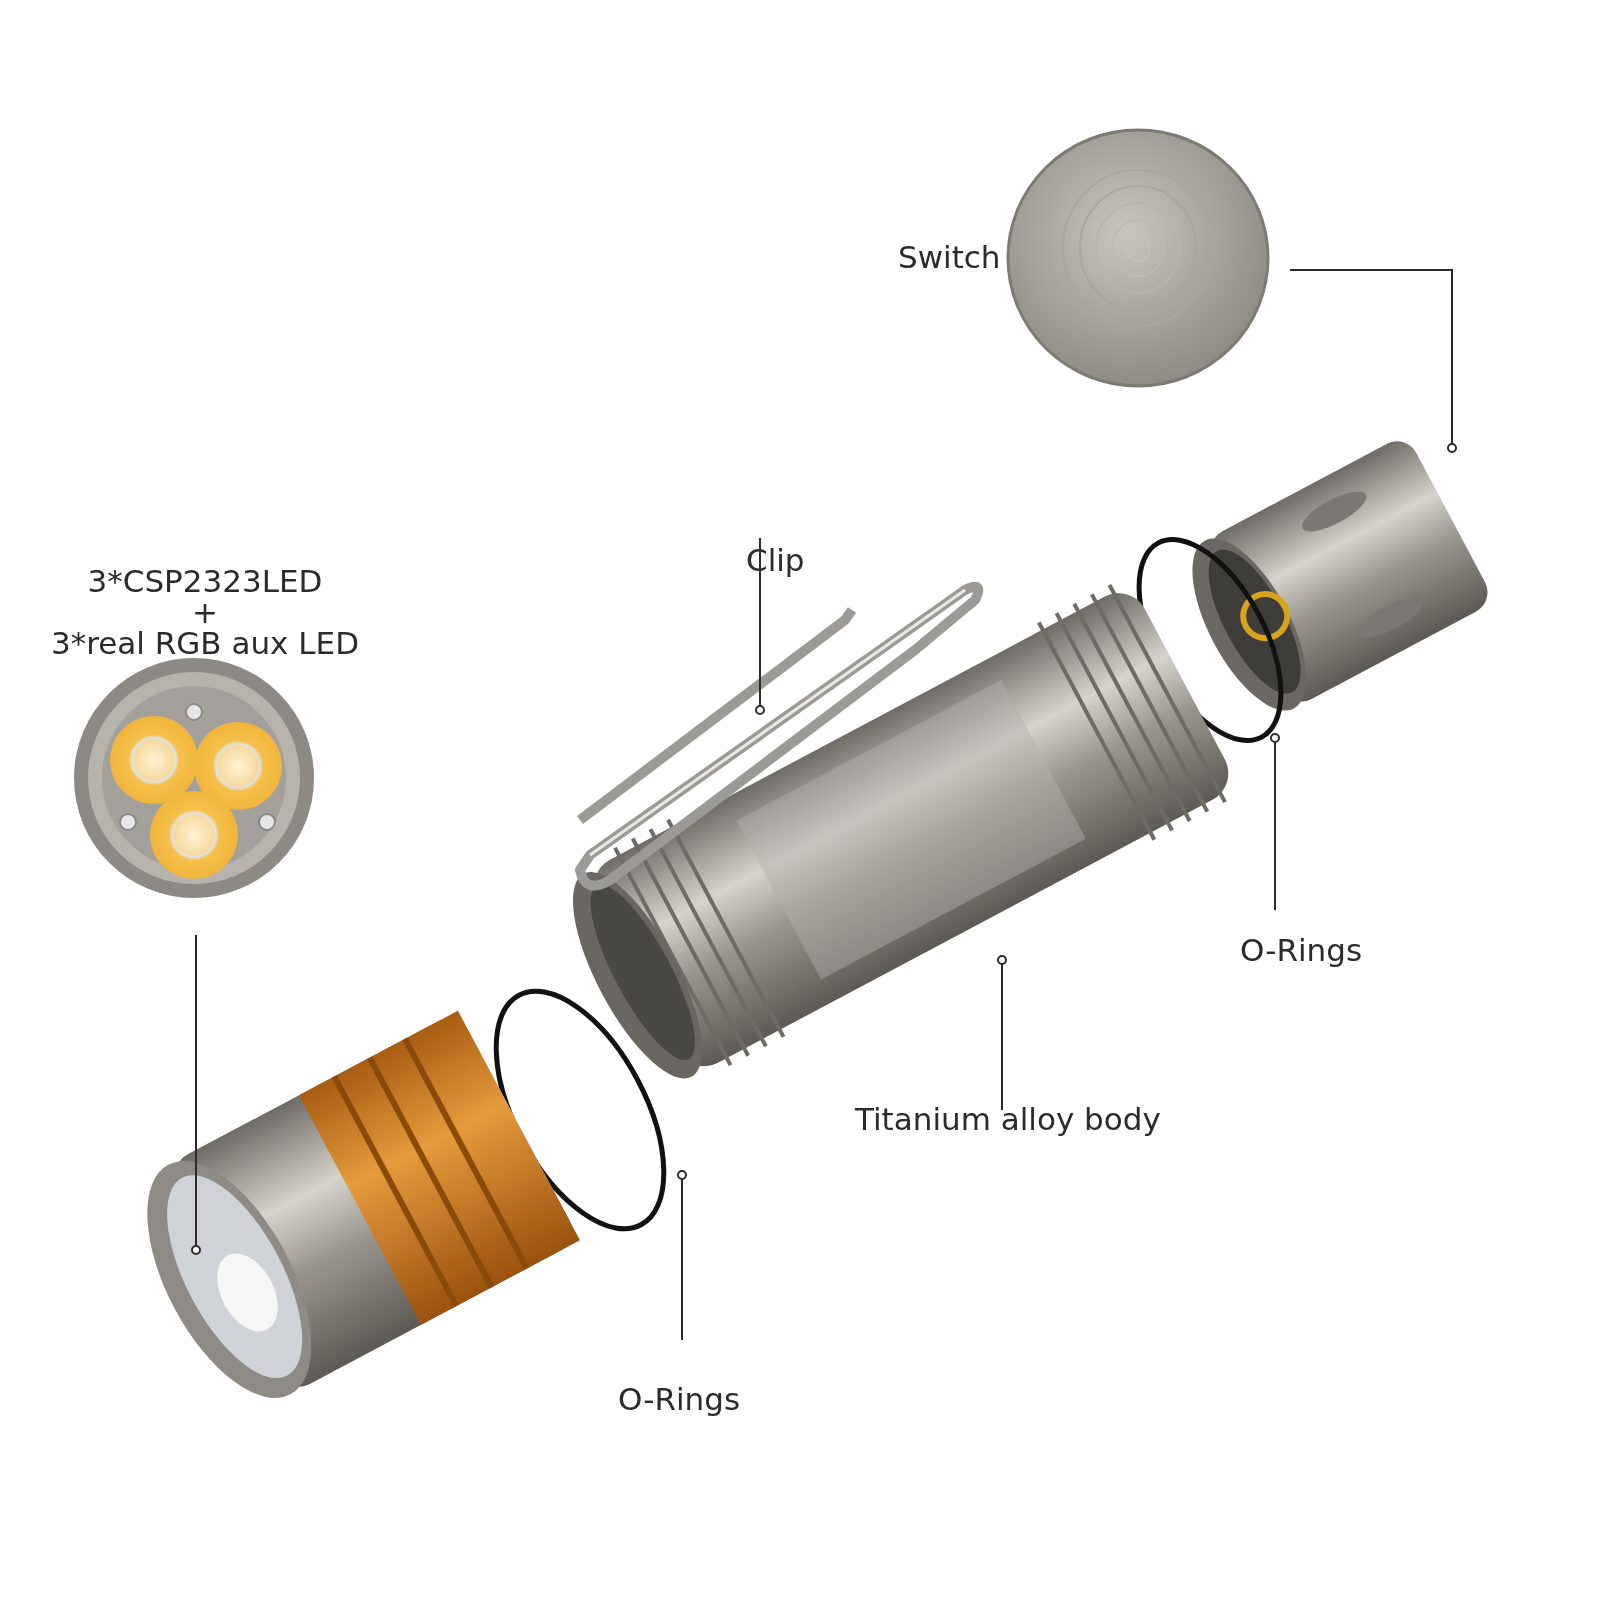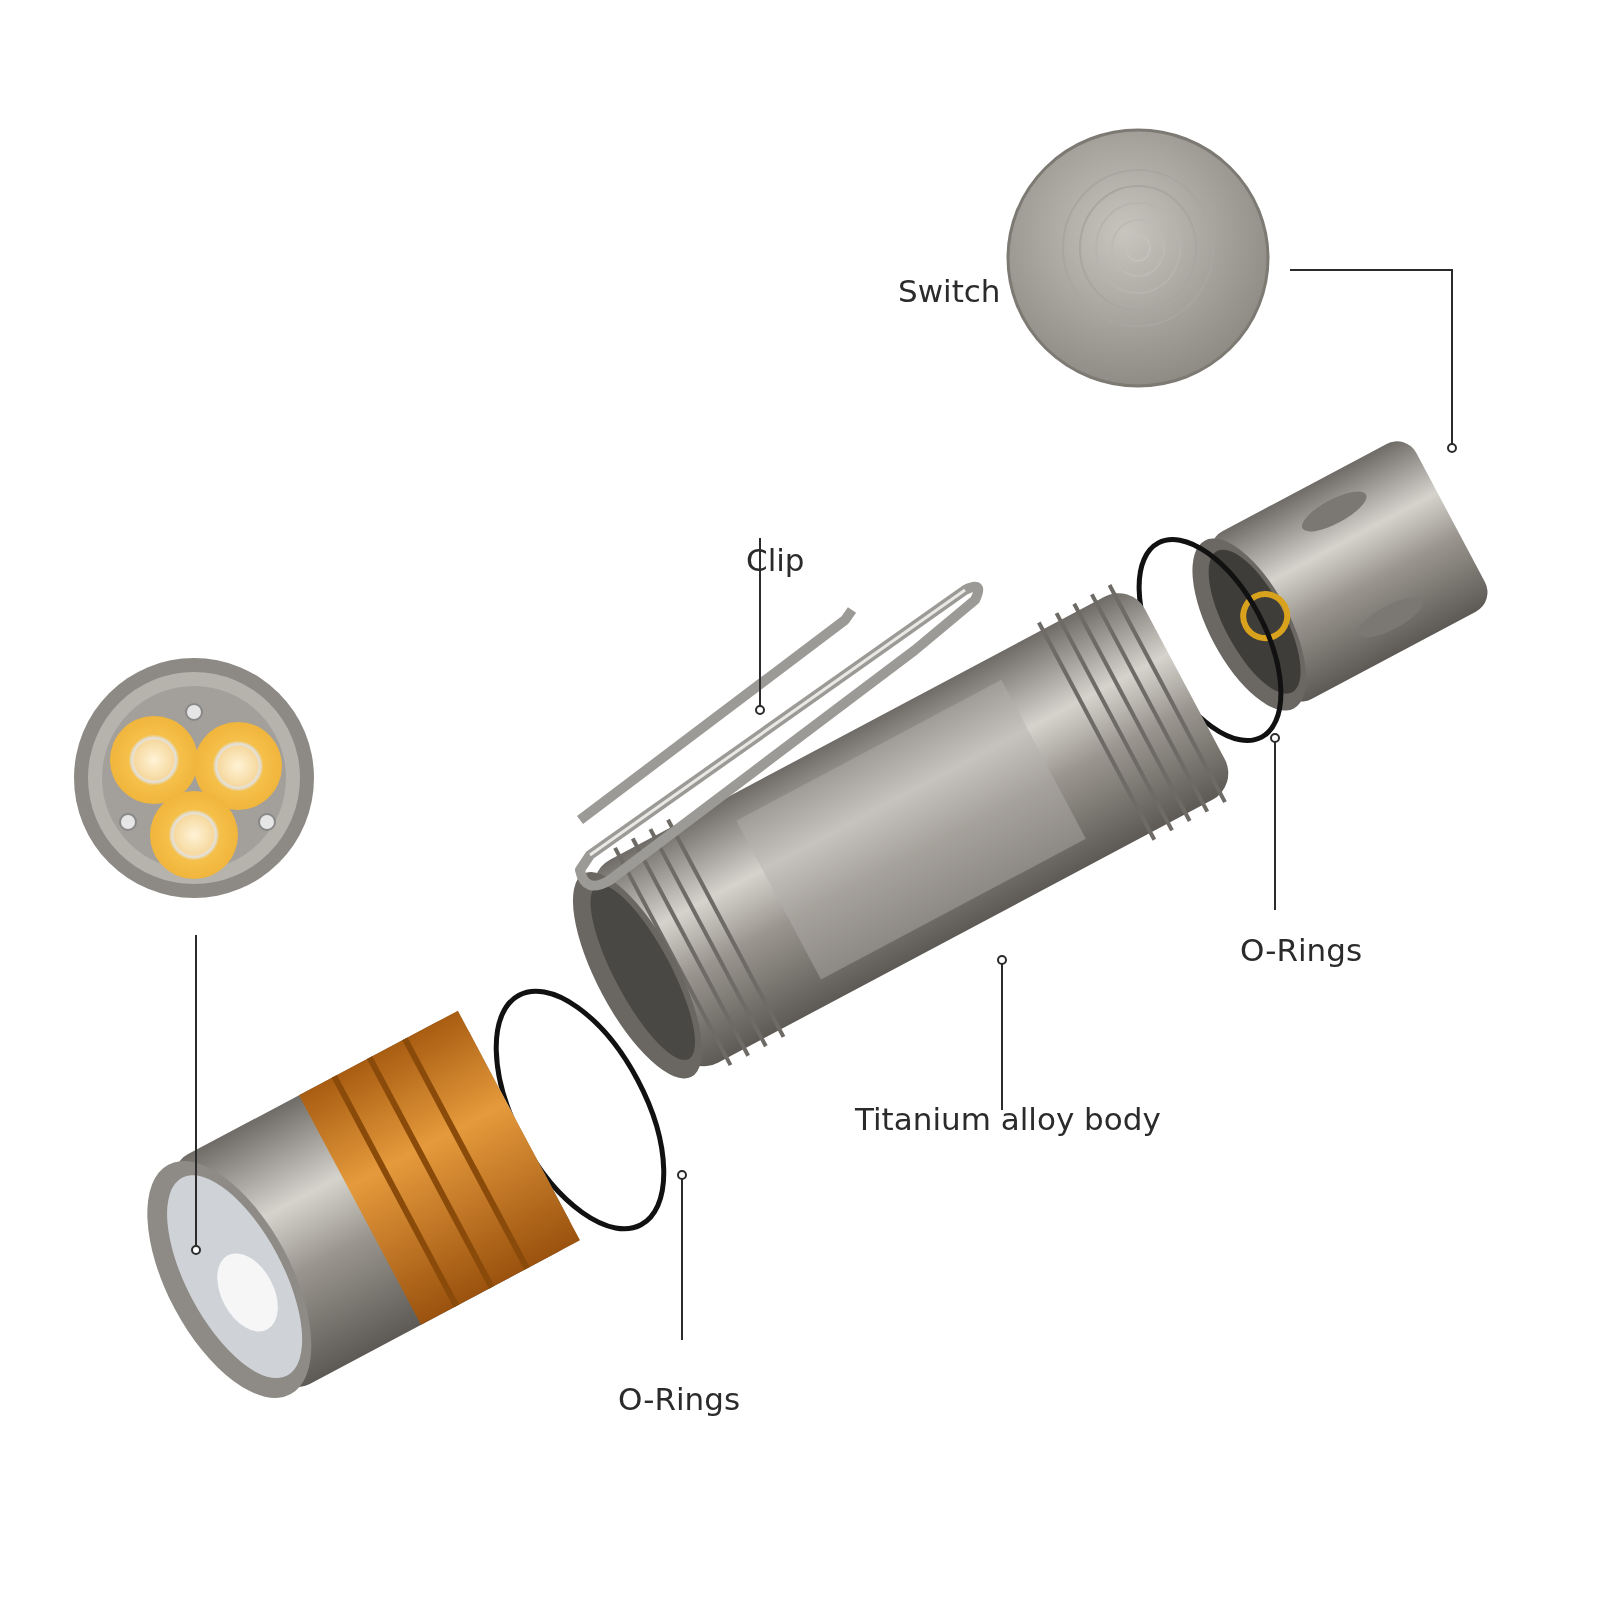--- a/index.html
+++ b/index.html
@@ -119,20 +119,25 @@
   <g fill="#ffffff" stroke="#2b2b2b" stroke-width="2">
     <circle cx="760" cy="710" r="4"></circle>
     <circle cx="1452" cy="448" r="4"></circle>
     <circle cx="1275" cy="738" r="4"></circle>
     <circle cx="1002" cy="960" r="4"></circle>
     <circle cx="682" cy="1175" r="4"></circle>
     <circle cx="196" cy="1250" r="4"></circle>
   </g>
 </svg>
 
+<div class="label center" style="left:40px;top:566px;width:330px;">
+  <div>3*CSP2323LED</div>
+  <div style="margin-top:0px;">+</div>
+  <div>3*real RGB aux LED</div>
+</div>
 
 <div class="label" style="left:746px;top:501px;margin-top:44px;">Clip</div>
-<div class="label" style="left:898px;top:242px;margin-top:34px;">Switch</div>
+<div class="label" style="left:898px;top:242px;">Switch</div>
 <div class="label" style="left:1240px;top:935px;">O-Rings</div>
 <div class="label" style="left:855px;top:1104px;">Titanium alloy body</div>
 <div class="label" style="left:618px;top:1384px;">O-Rings</div>
 
 </div>
 
 </body></html>

